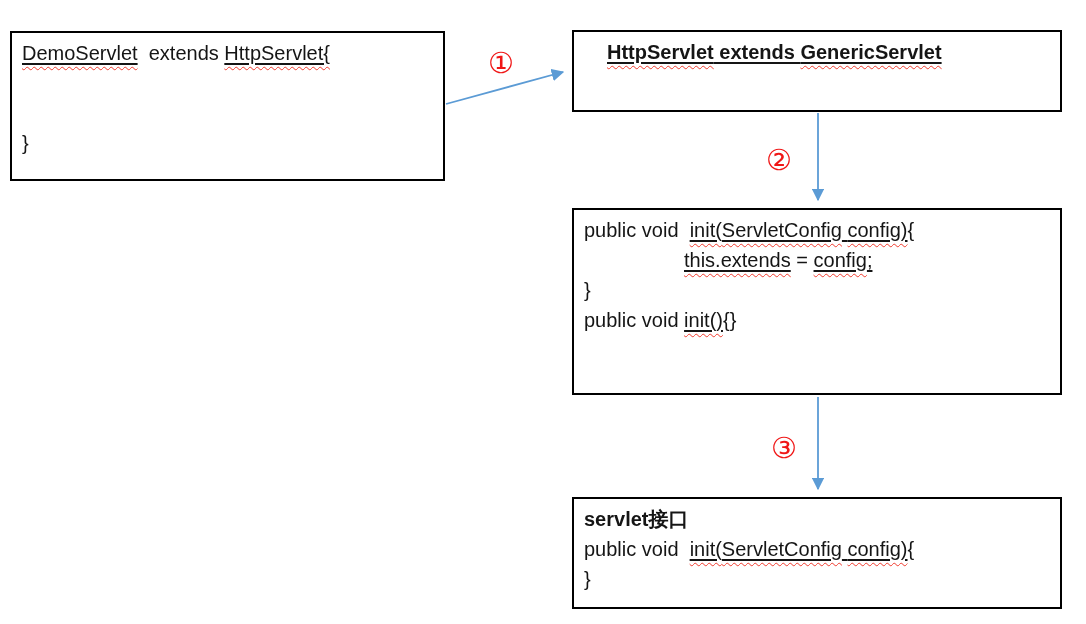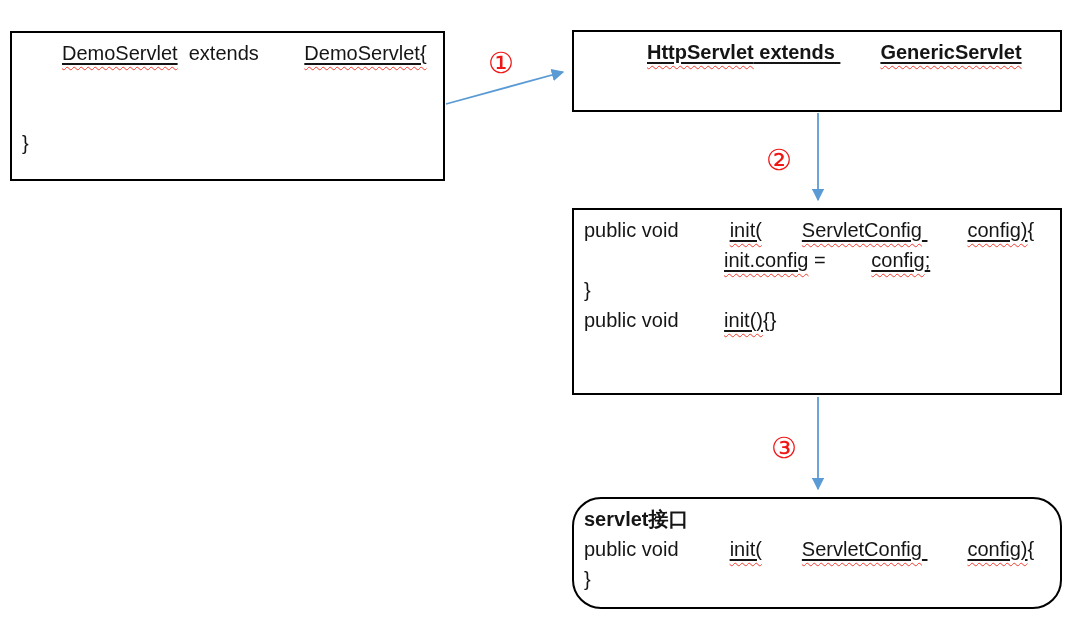--- a/index.html
+++ b/index.html
@@ -17,38 +17,37 @@
     border:2px solid var(--border,#000);
     background:#ffffff;
     box-sizing:border-box;
     padding:5px 10px;
     font-size:20px;
     line-height:30px;
   }
   .b1{left:10px;top:31px;width:435px;height:150px;}
   .b2{left:572px;top:30px;width:490px;height:82px;padding-left:33px;}
   .b3{left:572px;top:208px;width:490px;height:187px;}
-  .b4{left:572px;top:497px;width:490px;height:112px;border-radius:29px;}
+  .b4{left:572px;top:497px;width:490px;height:112px;}
   .line{white-space:pre-wrap;}
   .line.bold{font-weight:700;}
   .line.indent{padding-left:100px;}
   .u{
     text-decoration-line:underline;
     text-decoration-style:solid;
     text-decoration-color:var(--text,#151515);
     text-decoration-thickness:1.5px;
     text-underline-offset:3px;
   }
   .sp{
     text-decoration-line:underline;
     text-decoration-style:wavy;
     text-decoration-color:var(--spell,#f03b2e);
     text-decoration-thickness:1px;
     text-underline-offset:6px;
-    margin-left:40px;
   }
   .step{
     position:absolute;
     font-family:"DejaVu Sans","Liberation Sans",sans-serif;
     font-size:29px;
     line-height:29px;
     color:var(--step,#f01616);
   }
   .s1{left:488px;top:49px;}
   .s2{left:766px;top:146px;}
@@ -68,31 +67,31 @@
     <line class="arrow-line" x1="446" y1="104" x2="563" y2="72" stroke="#5b9bd5" stroke-width="1.8" marker-end="url(#ah)"></line>
     <line class="arrow-line" x1="818" y1="113" x2="818" y2="200" stroke="#5b9bd5" stroke-width="1.8" marker-end="url(#ah)"></line>
     <line class="arrow-line" x1="818" y1="397" x2="818" y2="489" stroke="#5b9bd5" stroke-width="1.8" marker-end="url(#ah)"></line>
   </svg>
 
   <div class="step s1">①</div>
   <div class="step s2">②</div>
   <div class="step s3">③</div>
 
   <div class="box b1">
-      <div class="line"><span class="sp"><span class="u">DemoServlet</span></span>  extends <span class="sp"><span class="u">DemoServlet{</span></span></div>
+      <div class="line"><span class="sp"><span class="u">DemoServlet</span></span>  extends <span class="sp"><span class="u">HttpServlet{</span></span></div>
       <div class="line">&nbsp;</div>
       <div class="line">&nbsp;</div>
       <div class="line">}</div>
     </div>
   <div class="box b2">
       <div class="line bold"><span class="sp"><span class="u">HttpServlet</span></span><span class="u"> extends </span><span class="sp"><span class="u">GenericServlet</span></span></div>
     </div>
   <div class="box b3">
       <div class="line">public void  <span class="sp"><span class="u">init(</span></span><span class="sp"><span class="u">ServletConfig</span></span><span class="u"> </span><span class="sp"><span class="u">config)</span></span>{</div>
-      <div class="line indent"><span class="sp"><span class="u">init.config</span></span> = <span class="sp"><span class="u">config</span></span><span class="u">;</span></div>
+      <div class="line indent"><span class="sp"><span class="u">this.extends</span></span> = <span class="sp"><span class="u">config</span></span><span class="u">;</span></div>
       <div class="line">}</div>
       <div class="line">public void <span class="sp"><span class="u">init()</span></span>{}</div>
     </div>
   <div class="box b4">
       <div class="line bold">servlet接口</div>
       <div class="line">public void  <span class="sp"><span class="u">init(</span></span><span class="sp"><span class="u">ServletConfig</span></span><span class="u"> </span><span class="sp"><span class="u">config)</span></span>{</div>
       <div class="line">}</div>
     </div>
 
 </div>

